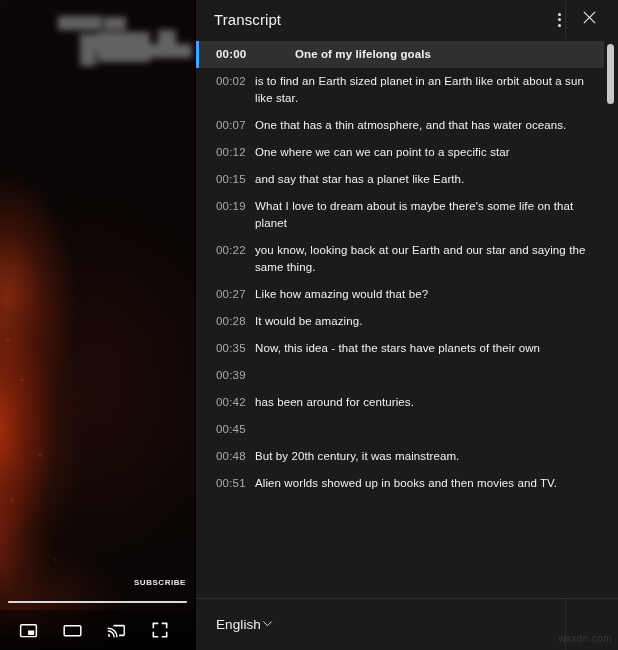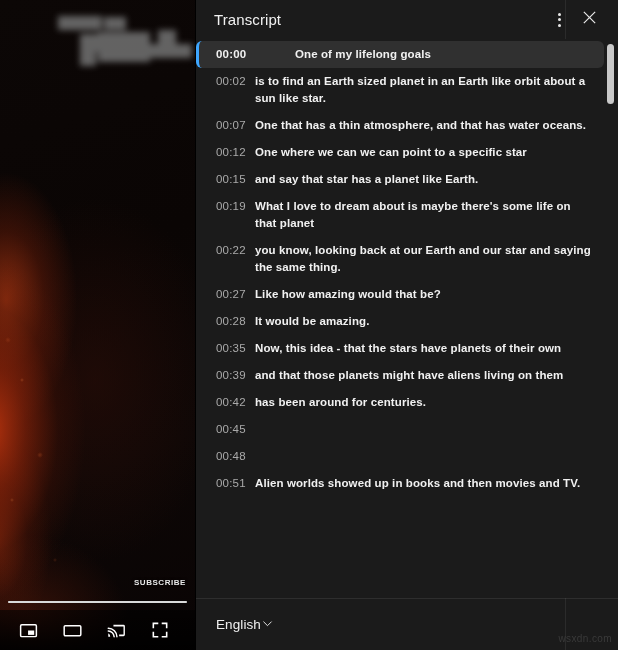--- a/index.html
+++ b/index.html
@@ -165,21 +165,20 @@
     background:#1b1b1b;
   }
   .t-row {
     display:flex;
     align-items:flex-start;
     padding:5px 13px 5px 0;
     margin-right:14px;
     cursor:pointer;
     border-left:3px solid transparent;
     min-height:24px;
-    border-radius:6px;
   }
   .t-row.active {
     background:#303030;
     border-left-color:#3ea6ff;
   }
   .t-time {
     flex:0 0 56px;
     padding-left:17px;
     font-size:11.5px;
     color:#aaaaaa;
@@ -189,21 +188,21 @@
   }
   .t-row.active .t-time {
     color:#f1f1f1;
     font-weight:700;
   }
   .t-text {
     flex:1 1 auto;
     font-size:11.5px;
     line-height:17px;
     color:#f1f1f1;
-    font-weight:700;
+    font-weight:400;
     letter-spacing:.1px;
     word-wrap:break-word;
   }
   .t-row.active .t-text { font-weight:700;margin-left:40px; }
 
   
   .t-scrollbar {
     position:absolute;
     right:4px; top:2px;
     width:7px;
@@ -386,31 +385,31 @@
         <div class="t-row">
           <div class="t-time">00:28</div>
           <div class="t-text">It would be amazing.</div>
         </div>
         <div class="t-row">
           <div class="t-time">00:35</div>
           <div class="t-text">Now, this idea - that the stars have planets of their own</div>
         </div>
         <div class="t-row">
           <div class="t-time">00:39</div>
-          <div class="t-text">and that those planets might have aliens living on them</div>
         </div>
         <div class="t-row">
           <div class="t-time">00:42</div>
           <div class="t-text">has been around for centuries.</div>
         </div>
         <div class="t-row">
           <div class="t-time">00:45</div>
         </div>
         <div class="t-row">
           <div class="t-time">00:48</div>
+          <div class="t-text">But by 20th century, it was mainstream.</div>
         </div>
         <div class="t-row">
           <div class="t-time">00:51</div>
           <div class="t-text">Alien worlds showed up in books and then movies and TV.</div>
         </div>
         <div class="t-scrollbar">
         <div class="t-thumb"></div>
       </div>
     </div>
 

